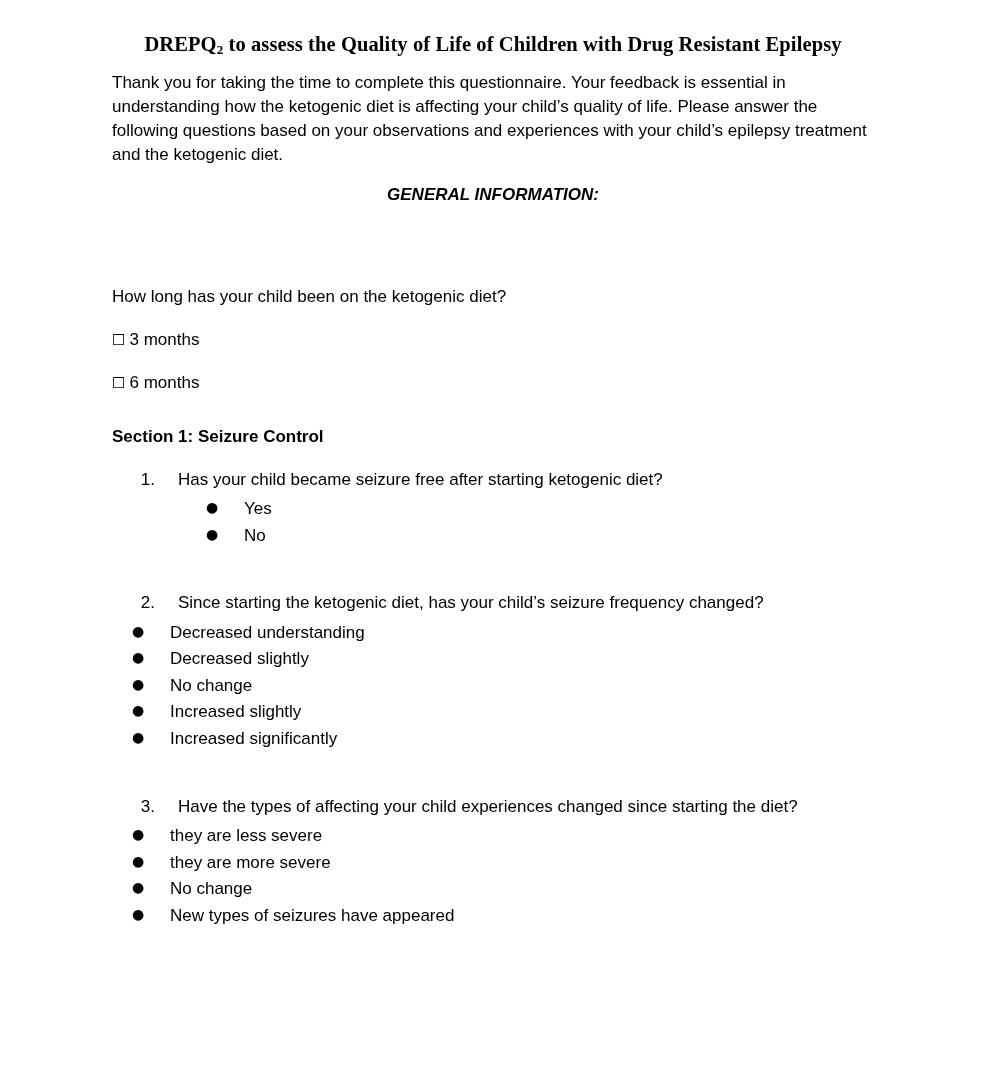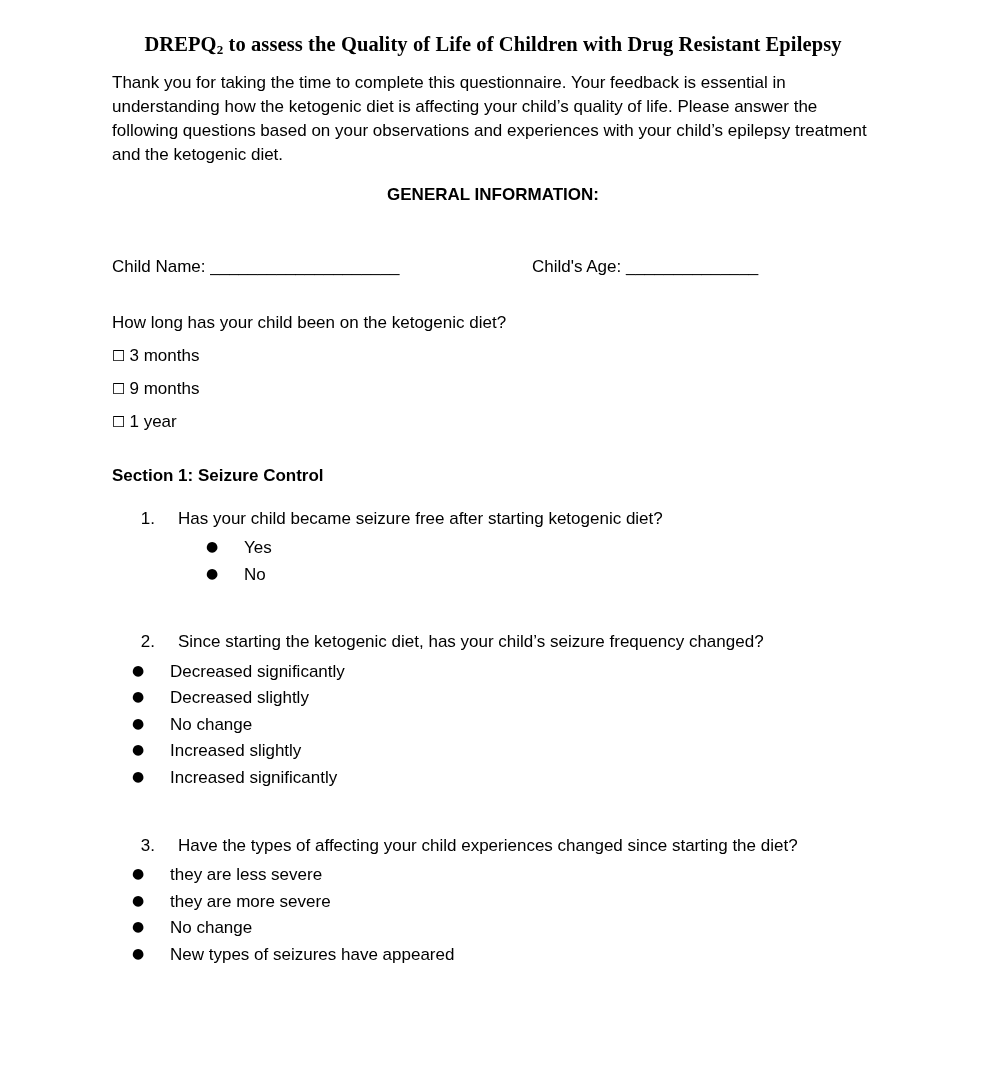--- a/index.html
+++ b/index.html
@@ -41,41 +41,42 @@
     line-height: 1.42;
     text-align: left;
     margin: 0 0 18px 0;
     max-width: 762px;
   }
   .section-center {
     text-align: center;
     font-weight: bold;
     font-size: 17px;
     margin: 16px 0 0 0;
+    font-style: italic;
   }
   .spacer-lg { height: 46px; }
   .field-row {
     display: flex;
     font-size: 17px;
     margin-top: 6px;
   }
   .field-child-name {
     width: 420px;
     white-space: pre;
   }
   .field-child-age {
     white-space: pre;
   }
   .q-line {
     font-size: 17px;
     margin-top: 36px;
   }
   .checkbox-line {
     font-size: 17px;
-    margin-top: 13px;
+    margin-top: 23px;
   }
   .cbox {
     font-family: "DejaVu Sans", sans-serif;
     font-size: 15px;
     margin-right: 4px;
   }
   .section-head {
     font-size: 17px;
     font-weight: bold;
     margin-top: 34px;
@@ -138,35 +139,28 @@
 <div class="page">
 
   <h1 class="doc-title"><span>DREPQ</span><sub>2</sub><span> to assess the Quality of Life of Children with Drug Resistant Epilepsy</span></h1>
 
   <p class="intro">Thank you for taking the time to complete this questionnaire. Your feedback is essential in understanding how the ketogenic diet is affecting your child’s quality of life. Please answer the following questions based on your observations and experiences with your child’s epilepsy treatment and the ketogenic diet.</p>
 
   <div class="section-center">GENERAL INFORMATION:</div>
 
   <div class="spacer-lg"></div>
 
-  <div class="field-row">
-    <div class="field-child-name">Child Name: ____________________</div>
-    <div class="field-child-age">Child's Age: ______________</div>
-  </div>
 
   <div class="q-line">How long has your child been on the ketogenic diet?</div>
 
   <div class="checkbox-line">
     <span class="cbox">☐</span><span>3 months</span>
   </div>
   <div class="checkbox-line">
-    <span class="cbox">☐</span><span>9 months</span>
-  </div>
-  <div class="checkbox-line">
-    <span class="cbox">☐</span><span>1 year</span>
+    <span class="cbox">☐</span><span>6 months</span>
   </div>
 
   <div class="section-head">Section 1: Seizure Control</div>
 
   <ol class="questions">
 
     <li class="question">
       <div class="q-num-row">
         <span class="q-num">1.</span>
         <span class="q-text">Has your child became seizure free after starting ketogenic diet?</span>
@@ -177,21 +171,21 @@
       </ul>
       <div class="gap-after-q"></div>
     </li>
 
     <li class="question">
       <div class="q-num-row">
         <span class="q-num">2.</span>
         <span class="q-text">Since starting the ketogenic diet, has your child’s seizure frequency changed?</span>
       </div>
       <ul class="opts indent-shallow">
-        <li><span class="bullet">●</span><span>Decreased significantly</span></li>
+        <li><span class="bullet">●</span><span>Decreased understanding</span></li>
         <li><span class="bullet">●</span><span>Decreased slightly</span></li>
         <li><span class="bullet">●</span><span>No change</span></li>
         <li><span class="bullet">●</span><span>Increased slightly</span></li>
         <li><span class="bullet">●</span><span>Increased significantly</span></li>
       </ul>
       <div class="gap-after-q"></div>
     </li>
 
     <li class="question">
       <div class="q-num-row">

